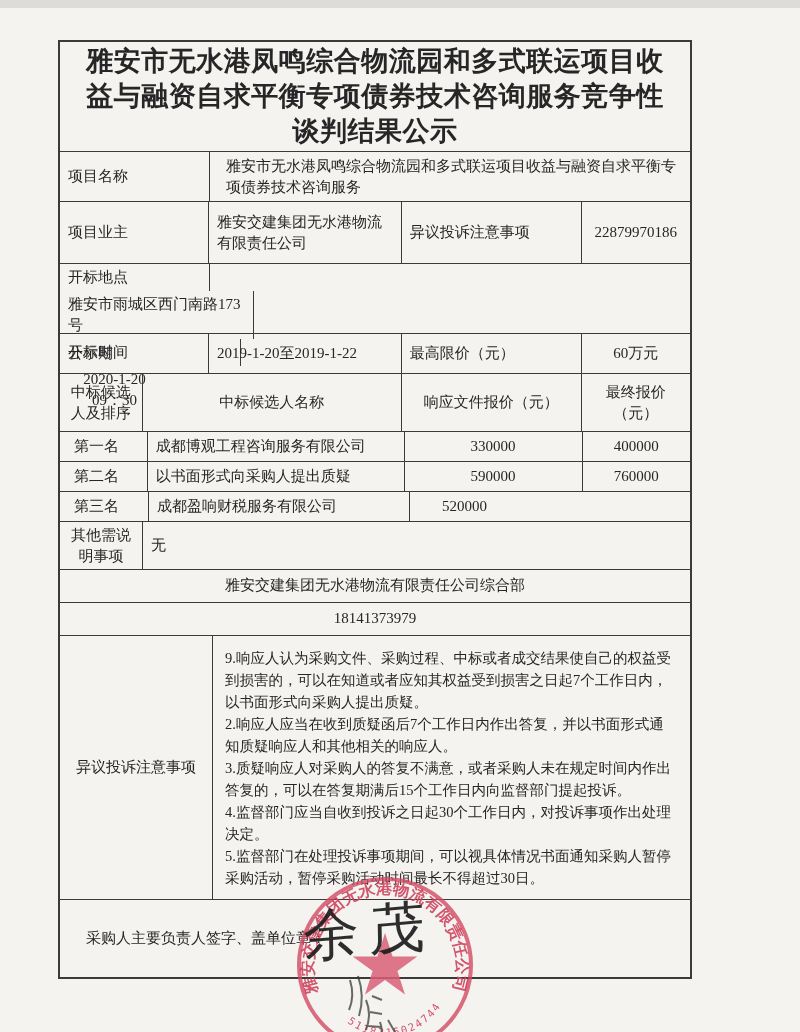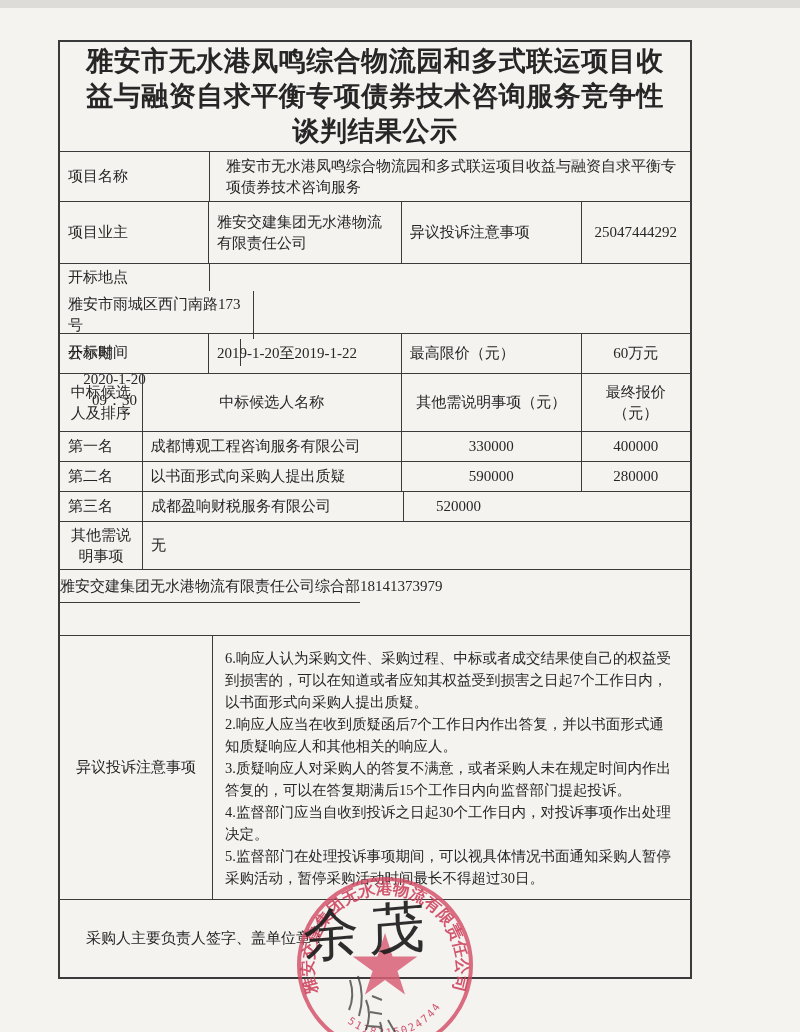--- a/index.html
+++ b/index.html
@@ -36,27 +36,27 @@
   }
   .title-text{
     font-size:27px;font-weight:bold;text-align:center;line-height:35px;
     letter-spacing:0.5px;
   }
   .h-r1{height:50px;gap:8px;}
   .h-r2{height:62px;}
   .h-r3{height:70px;flex-direction:column;}
   .h-r4{height:40px;}
   .h-hd{height:58px;}
-  .h-c{height:30px;}
+  .h-c{height:30px;padding-left:6px;}
   .h-ot{height:48px;}
   .h-sv{height:66px;}
   .h-ob{height:264px;}
   .h-sg{height:77px;border-bottom:none;}
   .sv-label{width:153px;justify-content:center;text-align:center;}
-  .sv-content{flex:1;display:flex;}
+  .sv-content{flex:1;display:flex;flex-direction:column;}
   .sv-sub{height:33px;display:flex;align-items:center;justify-content:center;
     box-sizing:border-box;font-size:15px;}
   .sv-sub:first-child{border-bottom:1px solid #3a3a3a;}
   .ob-label{width:153px;justify-content:center;text-align:center;}
   .ob-content{flex:1;display:flex;flex-direction:column;justify-content:center;
     padding:10px 12px;box-sizing:border-box;border-right:none;}
   .ob-item{font-size:14.5px;line-height:22px;text-align:left;}
   .sign-cell{width:100%;padding-left:26px;font-size:15px;}
   
   .seal{position:absolute;left:292px;top:872px;width:186px;height:186px;pointer-events:none;}
@@ -79,56 +79,56 @@
 
     <div class="row h-r1">
       <div class="cell c-label">项目名称</div>
       <div class="cell" style="flex:1">雅安市无水港凤鸣综合物流园和多式联运项目收益与融资自求平衡专项债券技术咨询服务</div>
     </div>
 
     <div class="row h-r2">
       <div class="cell c-label">项目业主</div>
       <div class="cell c-val">雅安交建集团无水港物流有限责任公司</div>
       <div class="cell c-lab2">异议投诉注意事项</div>
-      <div class="cell c-last">25047444292</div>
+      <div class="cell c-last">22879970186</div>
     </div>
 
     <div class="row h-r3">
       <div class="cell c-label">开标地点</div>
       <div class="cell c-val">雅安市雨城区西门南路173号</div>
       <div class="cell c-lab2">开标时间</div>
       <div class="cell c-last">2020-1-20 09：30</div>
     </div>
 
     <div class="row h-r4">
       <div class="cell c-label">公示期</div>
       <div class="cell c-val">2019-1-20至2019-1-22</div>
       <div class="cell c-lab2">最高限价（元）</div>
       <div class="cell c-last">60万元</div>
     </div>
 
     <div class="row h-hd">
       <div class="cell rank center">中标候选人及排序</div>
       <div class="cell cname center">中标候选人名称</div>
-      <div class="cell cprice">其他需说明事项（元）</div>
+      <div class="cell cprice">响应文件报价（元）</div>
       <div class="cell c-last">最终报价（元）</div>
     </div>
 
     <div class="row h-c">
       <div class="cell rank">第一名</div>
       <div class="cell cname">成都博观工程咨询服务有限公司</div>
       <div class="cell cprice">330000</div>
       <div class="cell c-last">400000</div>
     </div>
 
     <div class="row h-c">
       <div class="cell rank">第二名</div>
       <div class="cell cname">以书面形式向采购人提出质疑</div>
       <div class="cell cprice">590000</div>
-      <div class="cell c-last">280000</div>
+      <div class="cell c-last">760000</div>
     </div>
 
     <div class="row h-c">
       <div class="cell rank">第三名</div>
       <div class="cell cname">成都盈响财税服务有限公司</div>
       <div class="cell c-last">520000</div>
     </div>
 
     <div class="row h-ot">
       <div class="cell rank center">其他需说明事项</div>
@@ -138,21 +138,21 @@
     <div class="row h-sv">
       <div class="sv-content">
         <div class="sv-sub">雅安交建集团无水港物流有限责任公司综合部</div>
         <div class="sv-sub">18141373979</div>
       </div>
     </div>
 
     <div class="row h-ob">
       <div class="cell ob-label">异议投诉注意事项</div>
       <div class="ob-content">
-        <div class="ob-item">6.响应人认为采购文件、采购过程、中标或者成交结果使自己的权益受到损害的，可以在知道或者应知其权益受到损害之日起7个工作日内，以书面形式向采购人提出质疑。</div>
+        <div class="ob-item">9.响应人认为采购文件、采购过程、中标或者成交结果使自己的权益受到损害的，可以在知道或者应知其权益受到损害之日起7个工作日内，以书面形式向采购人提出质疑。</div>
         <div class="ob-item">2.响应人应当在收到质疑函后7个工作日内作出答复，并以书面形式通知质疑响应人和其他相关的响应人。</div>
         <div class="ob-item">3.质疑响应人对采购人的答复不满意，或者采购人未在规定时间内作出答复的，可以在答复期满后15个工作日内向监督部门提起投诉。</div>
         <div class="ob-item">4.监督部门应当自收到投诉之日起30个工作日内，对投诉事项作出处理决定。</div>
         <div class="ob-item">5.监督部门在处理投诉事项期间，可以视具体情况书面通知采购人暂停采购活动，暂停采购活动时间最长不得超过30日。</div>
       </div>
     </div>
 
     <div class="row h-sg">
       <div class="cell sign-cell" style="border-right:none">采购人主要负责人签字、盖单位章：</div>
     </div>

